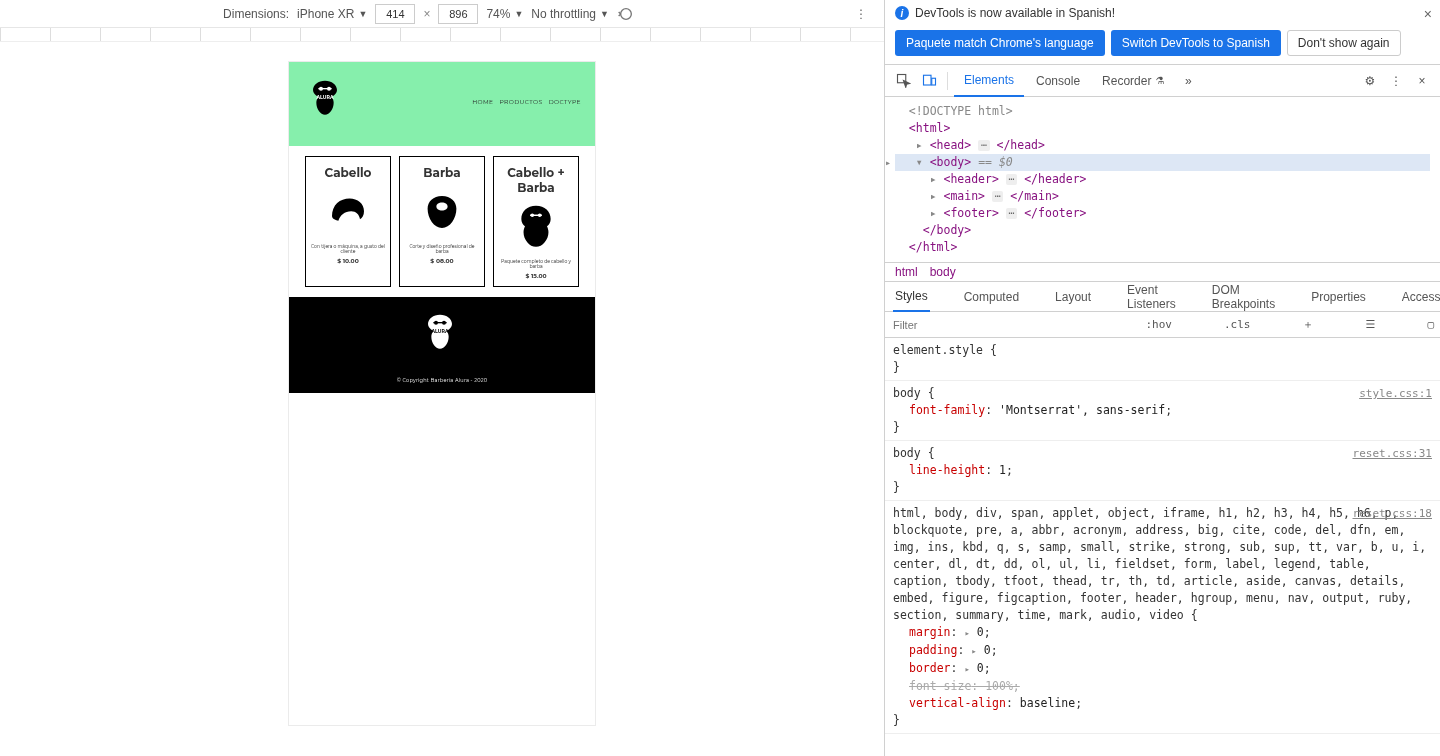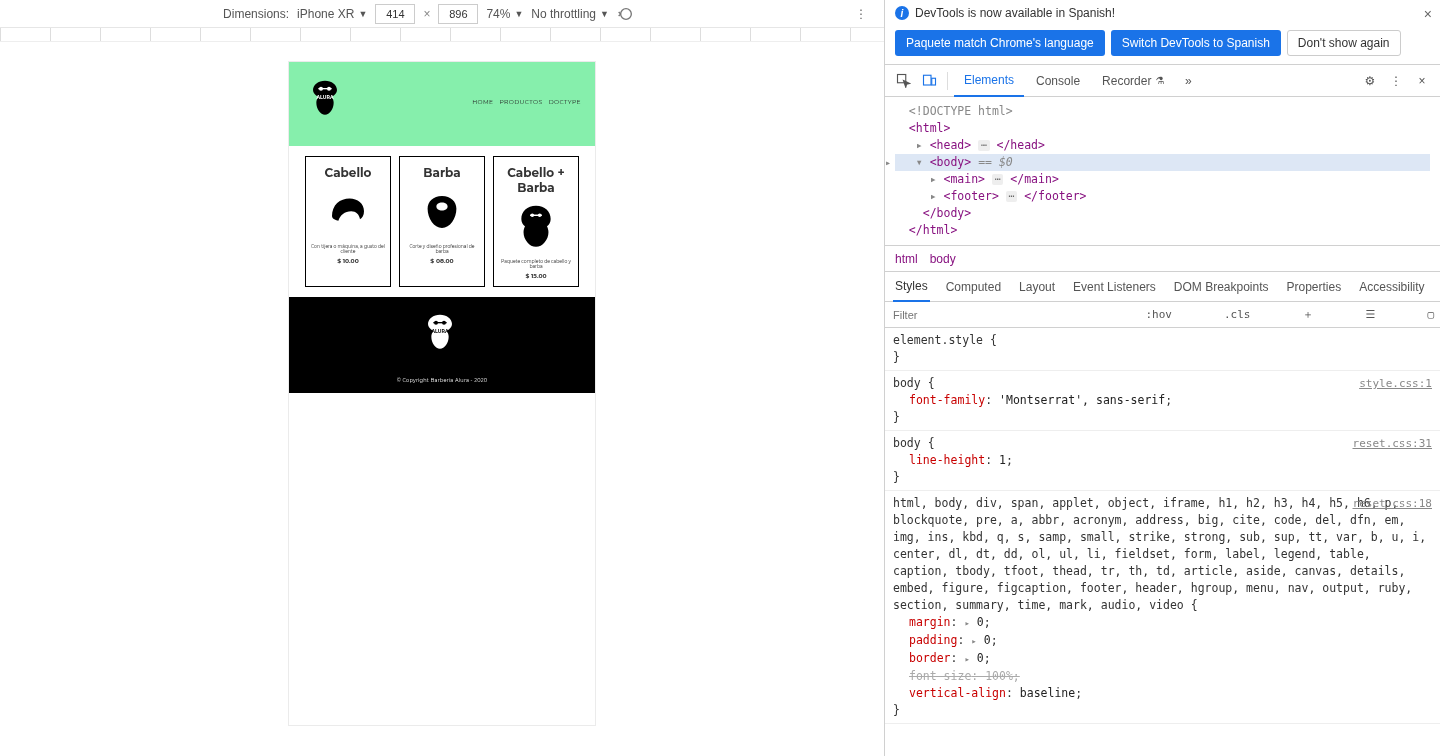--- a/index.html
+++ b/index.html
@@ -46,22 +46,22 @@
 .tab.active { color: #1a73e8; border-bottom: 2px solid #1a73e8; }
 .tabs-row .spacer { flex: 1; }
 .dom-tree { flex: 0 0 auto; padding: 6px 10px; font-family: Menlo, Consolas, monospace; font-size: 11.5px; line-height: 17px; color: #333; overflow: auto; min-height: 120px; }
 .dom-line { white-space: pre; }
 .dom-line.selected { background: #dde7f5; position: relative; }
 .dom-line.selected::before { content: "⋯ ▸"; position: absolute; left: -22px; color: #888; font-size: 10px; }
 .tag { color: #881280; }
 .eq { color: #888; font-style: italic; }
 .toggle { color: #888; cursor: pointer; }
 .ellipsis { display:inline-block; background:#eee; border-radius:2px; padding:0 3px; color:#666; font-size:9px; line-height:11px; vertical-align:middle;}
-.breadcrumb { height: 27px; border-top: 1px solid #d0d0d0; border-bottom: 1px solid #d0d0d0; display: flex; align-items: center; padding: 0 10px; gap: 12px; font-size: 12px; color: #881280; }
-.styles-tabs { height: 30px; border-bottom: 1px solid #d0d0d0; display: flex; align-items: center; padding: 0 8px; gap: 14px; font-size: 12px; }
+.breadcrumb { height: 20px; border-top: 1px solid #d0d0d0; border-bottom: 1px solid #d0d0d0; display: flex; align-items: center; padding: 0 10px; gap: 12px; font-size: 12px; color: #881280; }
+.styles-tabs { height: 30px; border-bottom: 1px solid #d0d0d0; display: flex; align-items: center; padding: 0 8px; gap: 32px; font-size: 12px; }
 .styles-tabs .st { color: #555; cursor: pointer; padding: 0 2px; height: 30px; display: flex; align-items: center; }
 .styles-tabs .st.active { border-bottom: 2px solid #1a73e8; color: #333; }
 .filter-row { height: 26px; display: flex; align-items: center; border-bottom: 1px solid #d0d0d0; gap: 10px; }
 .filter-input { flex: 1; border: none; padding: 0 8px; font-size: 11px; color: #666; outline: none; }
 .filter-tools { display: flex; align-items: center; gap: 6px; padding: 0 6px; color: #555; font-family: Menlo, Consolas, monospace; font-size: 11px; }
 .filter-tools span { cursor: pointer; margin-left: 46px; }
 .styles-panel { flex: 1; overflow: auto; font-family: Menlo, Consolas, monospace; font-size: 11.5px; line-height: 17px; }
 .rule { border-bottom: 1px solid #eee; padding: 4px 8px; position: relative; }
 .rule .src { position: absolute; right: 8px; top: 4px; color: #888; font-size: 11px; text-decoration: underline; cursor: pointer; }
 .selector { color: #333; }
@@ -217,20 +217,21 @@
       <div class="tool-icon">⚙</div>
       <div class="tool-icon">⋮</div>
       <div class="tool-icon">×</div>
     </div>
 
     <div class="dom-tree">
       <div class="dom-line inherit">  <span>&lt;!DOCTYPE html&gt;</span></div>
       <div class="dom-line">  <span class="tag">&lt;html&gt;</span></div>
       <div class="dom-line">   <span class="toggle">▸</span> <span class="tag">&lt;head&gt;</span> <span class="ellipsis">⋯</span> <span class="tag">&lt;/head&gt;</span></div>
       <div class="dom-line selected">   <span class="toggle">▾</span> <span class="tag">&lt;body&gt;</span><span class="eq"> == $0</span></div>
+      <div class="dom-line">     <span class="toggle">▸</span> <span class="tag">&lt;header&gt;</span> <span class="ellipsis">⋯</span> <span class="tag">&lt;/header&gt;</span></div>
       <div class="dom-line">     <span class="toggle">▸</span> <span class="tag">&lt;main&gt;</span> <span class="ellipsis">⋯</span> <span class="tag">&lt;/main&gt;</span></div>
       <div class="dom-line">     <span class="toggle">▸</span> <span class="tag">&lt;footer&gt;</span> <span class="ellipsis">⋯</span> <span class="tag">&lt;/footer&gt;</span></div>
       <div class="dom-line">    <span class="tag">&lt;/body&gt;</span></div>
       <div class="dom-line">  <span class="tag">&lt;/html&gt;</span></div>
     </div>
 
     <div class="breadcrumb">
       <span>html</span>
       <span>body</span>
     </div>

